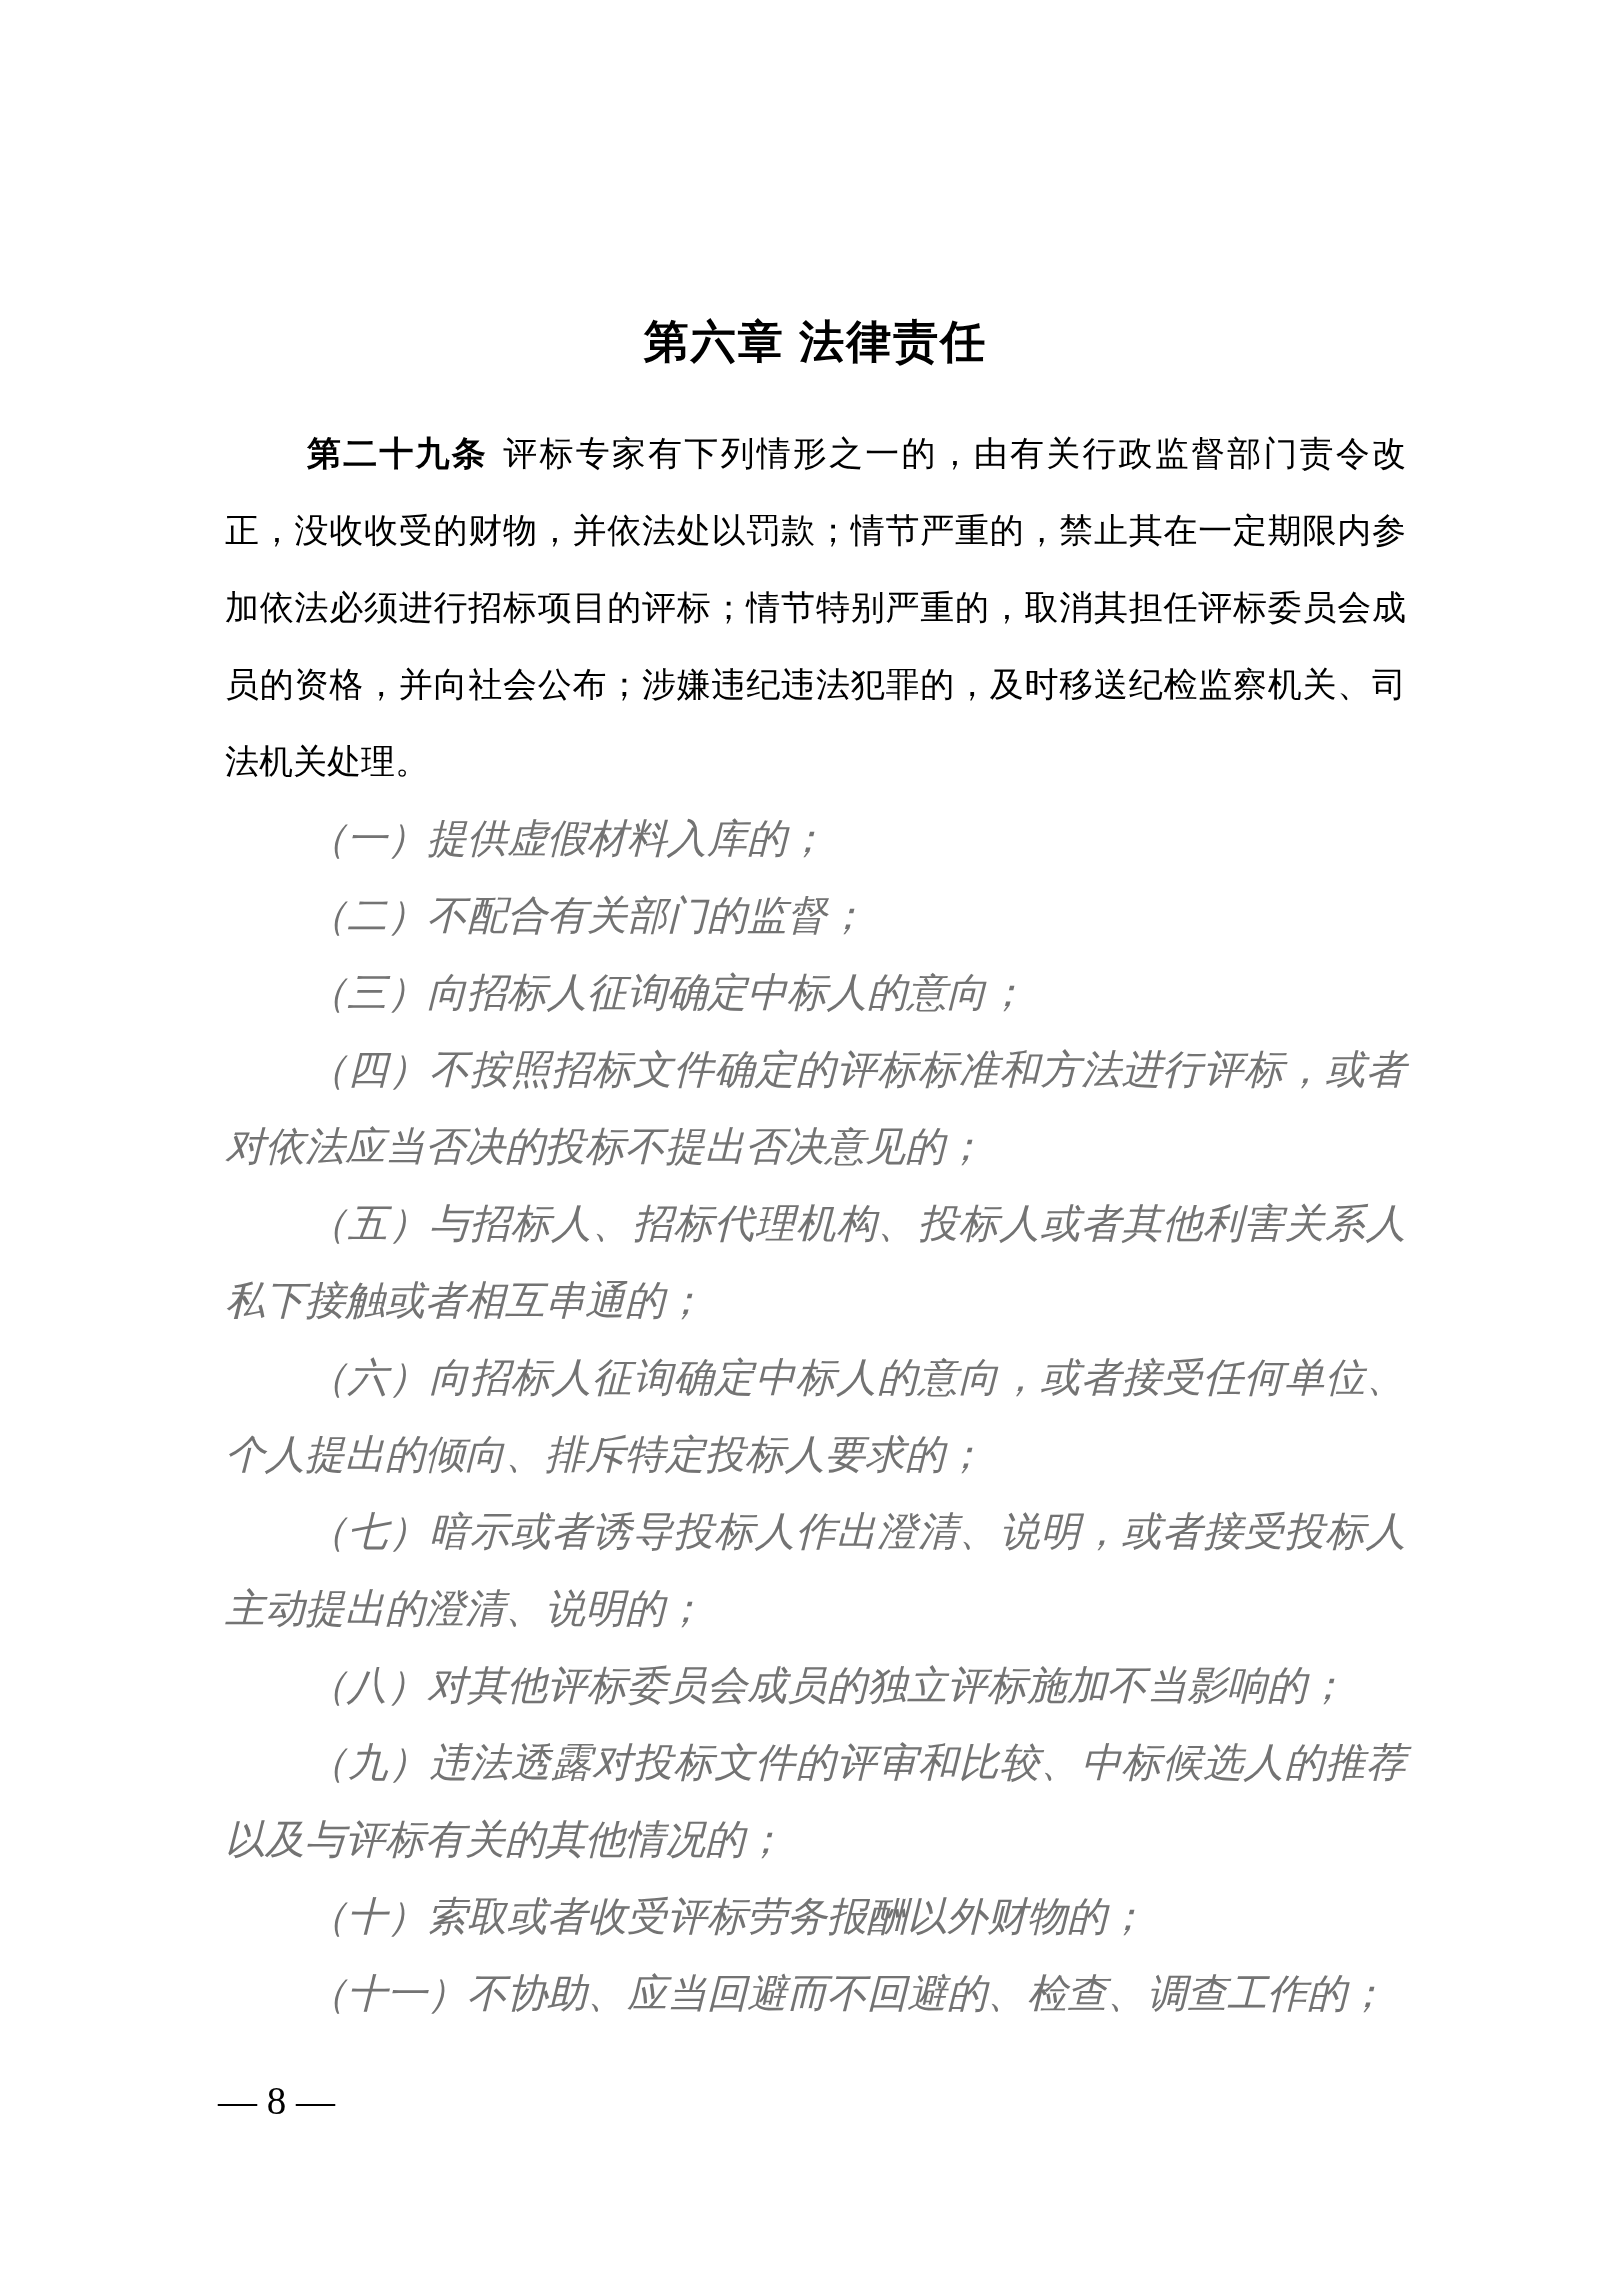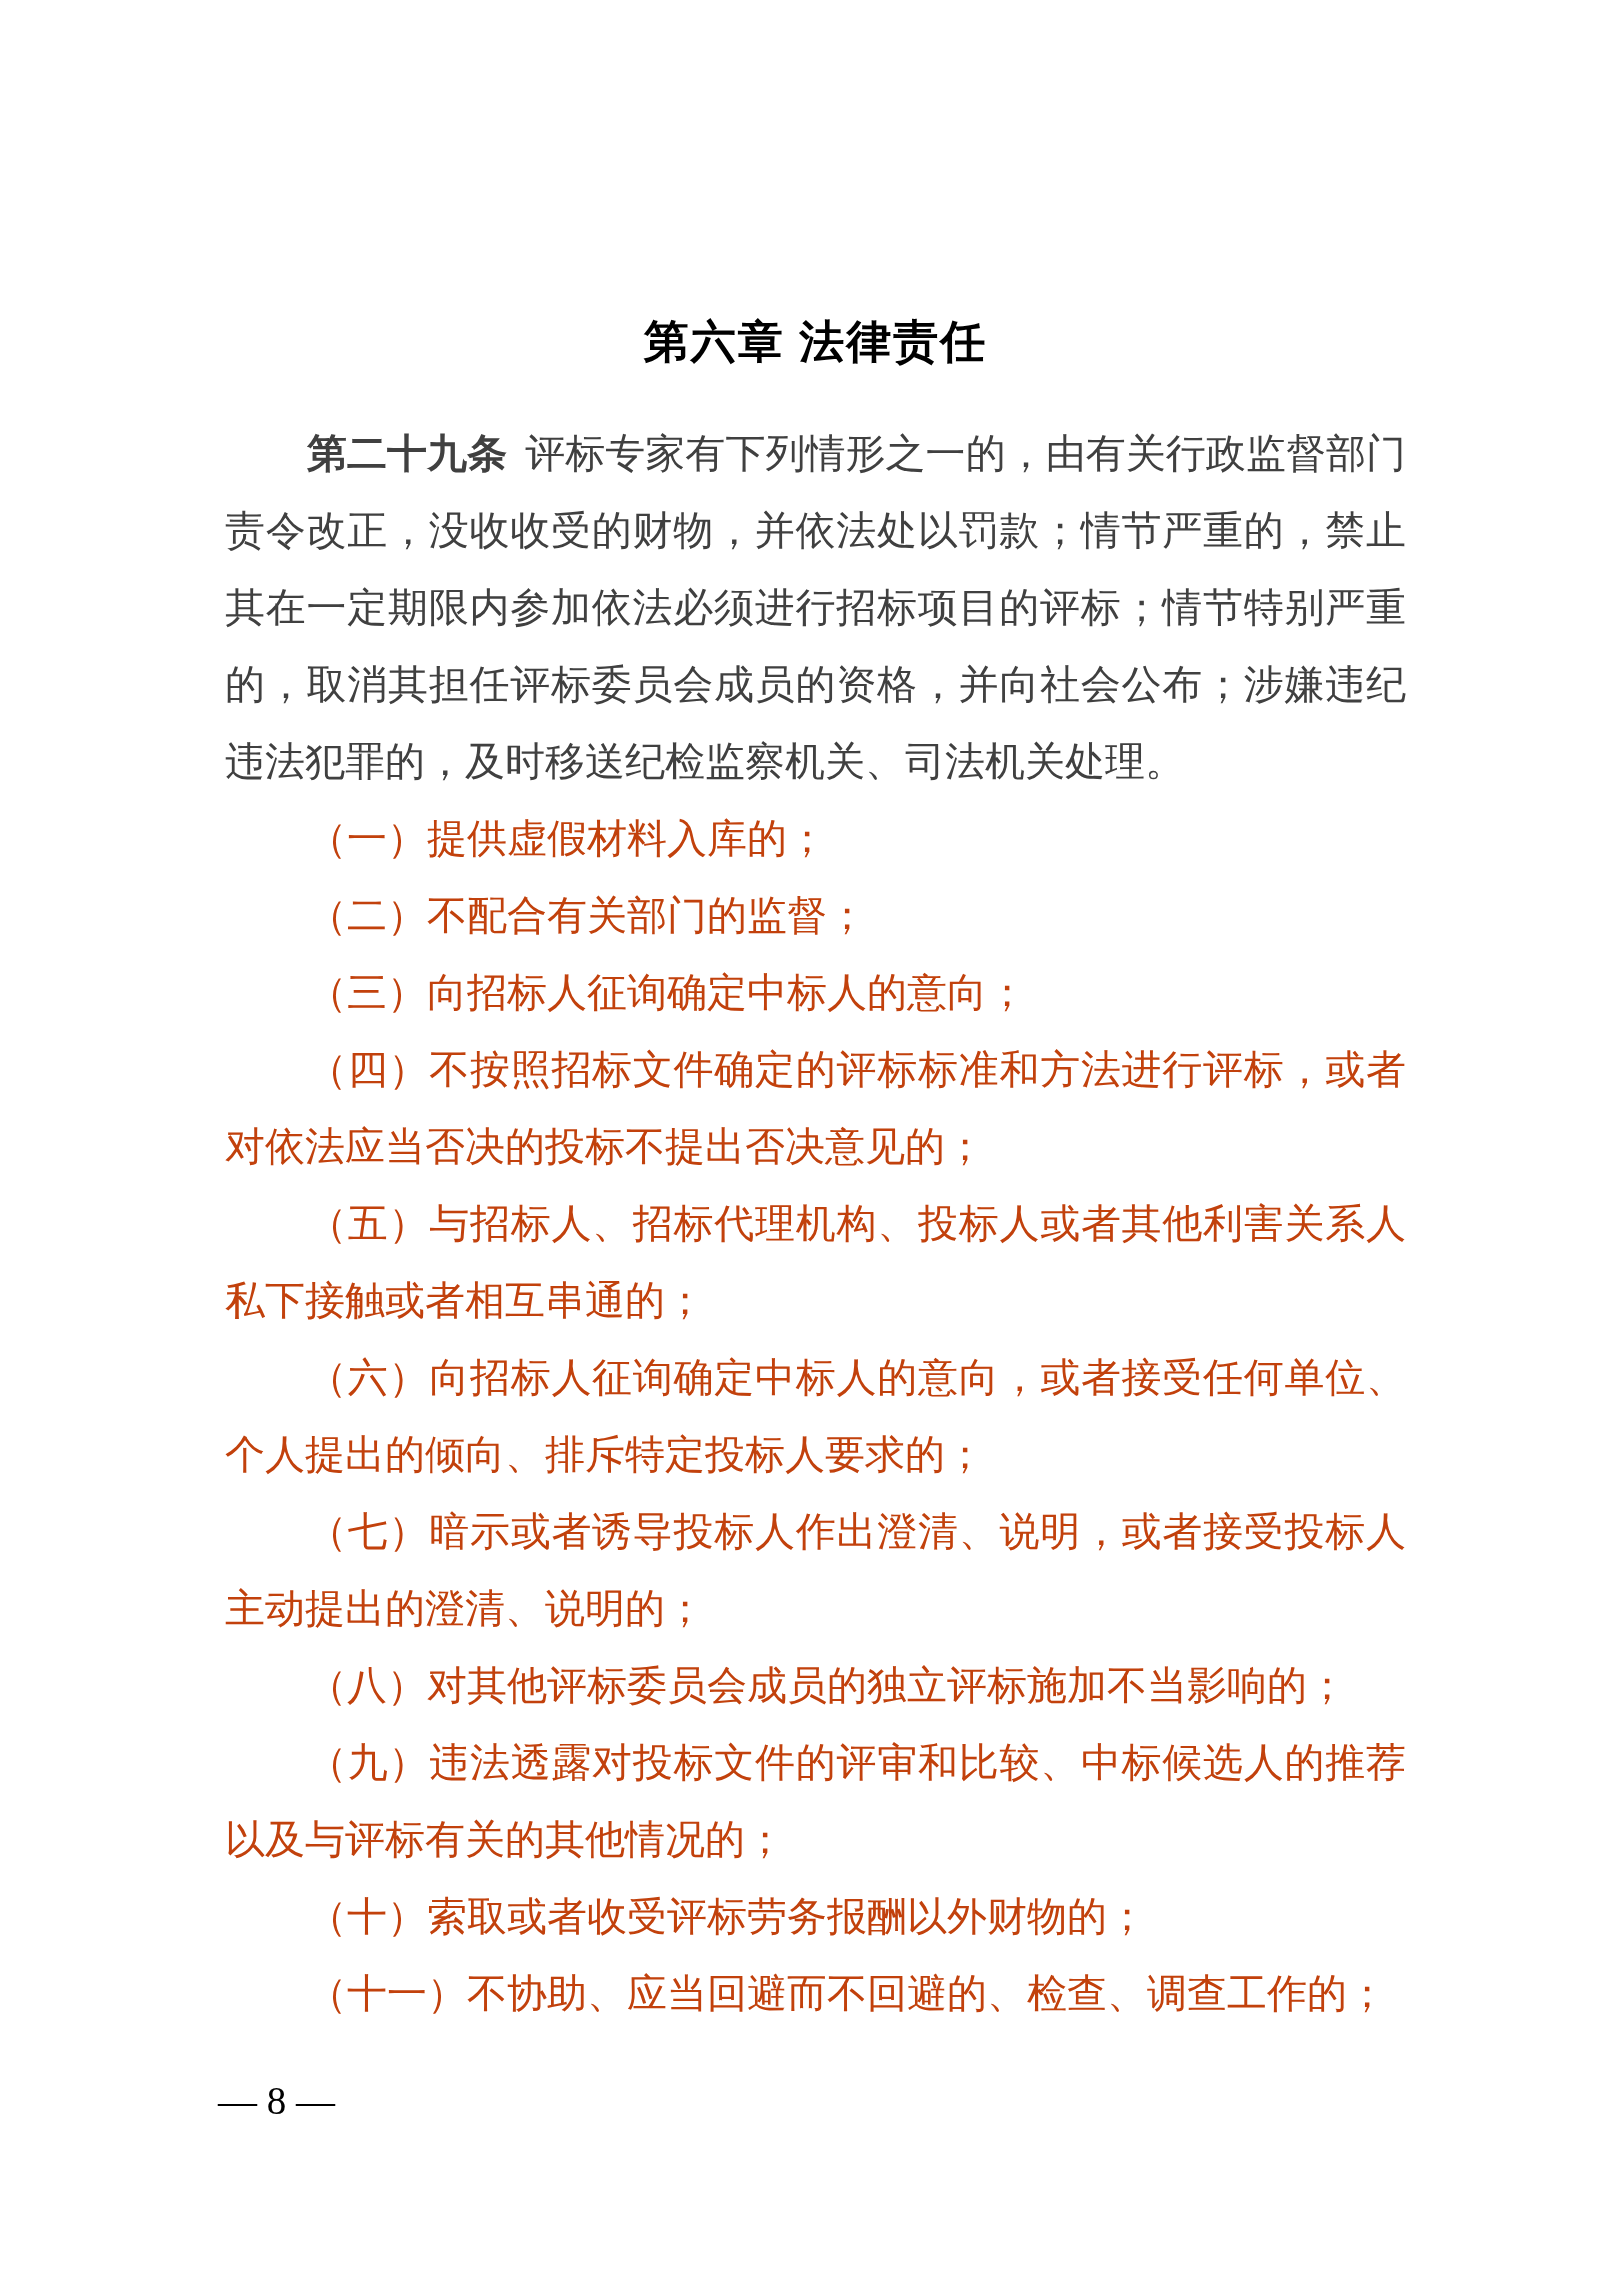--- a/index.html
+++ b/index.html
@@ -26,37 +26,38 @@
     font-family: "Liberation Sans", sans-serif;
     font-weight: bold;
     font-size: 45px;
     line-height: 57px;
     text-align: center;
     letter-spacing: 2px;
     margin-bottom: 45px;
     color: #000000;
   }
   .body-para {
-    font-size: 40px;
+    font-size: 34px;
     line-height: 77px;
     text-align: justify;
     text-indent: 82px;
-    color: #404040;
+    color: #000000;
   }
   .article-number {
     font-family: "Liberation Sans", sans-serif;
     font-weight: bold;
     margin-right: 0.45em;
   }
   .list-item {
     font-size: 40px;
     line-height: 77px;
     text-align: justify;
     text-indent: 82px;
-    color: #c2410c;
+    color: #737373;
+    font-style: italic;
   }
   .page-footer {
     position: absolute;
     top: 2045px;
     left: 218px;
     font-size: 39px;
     line-height: 47px;
     color: #000000;
     white-space: pre;
   }

